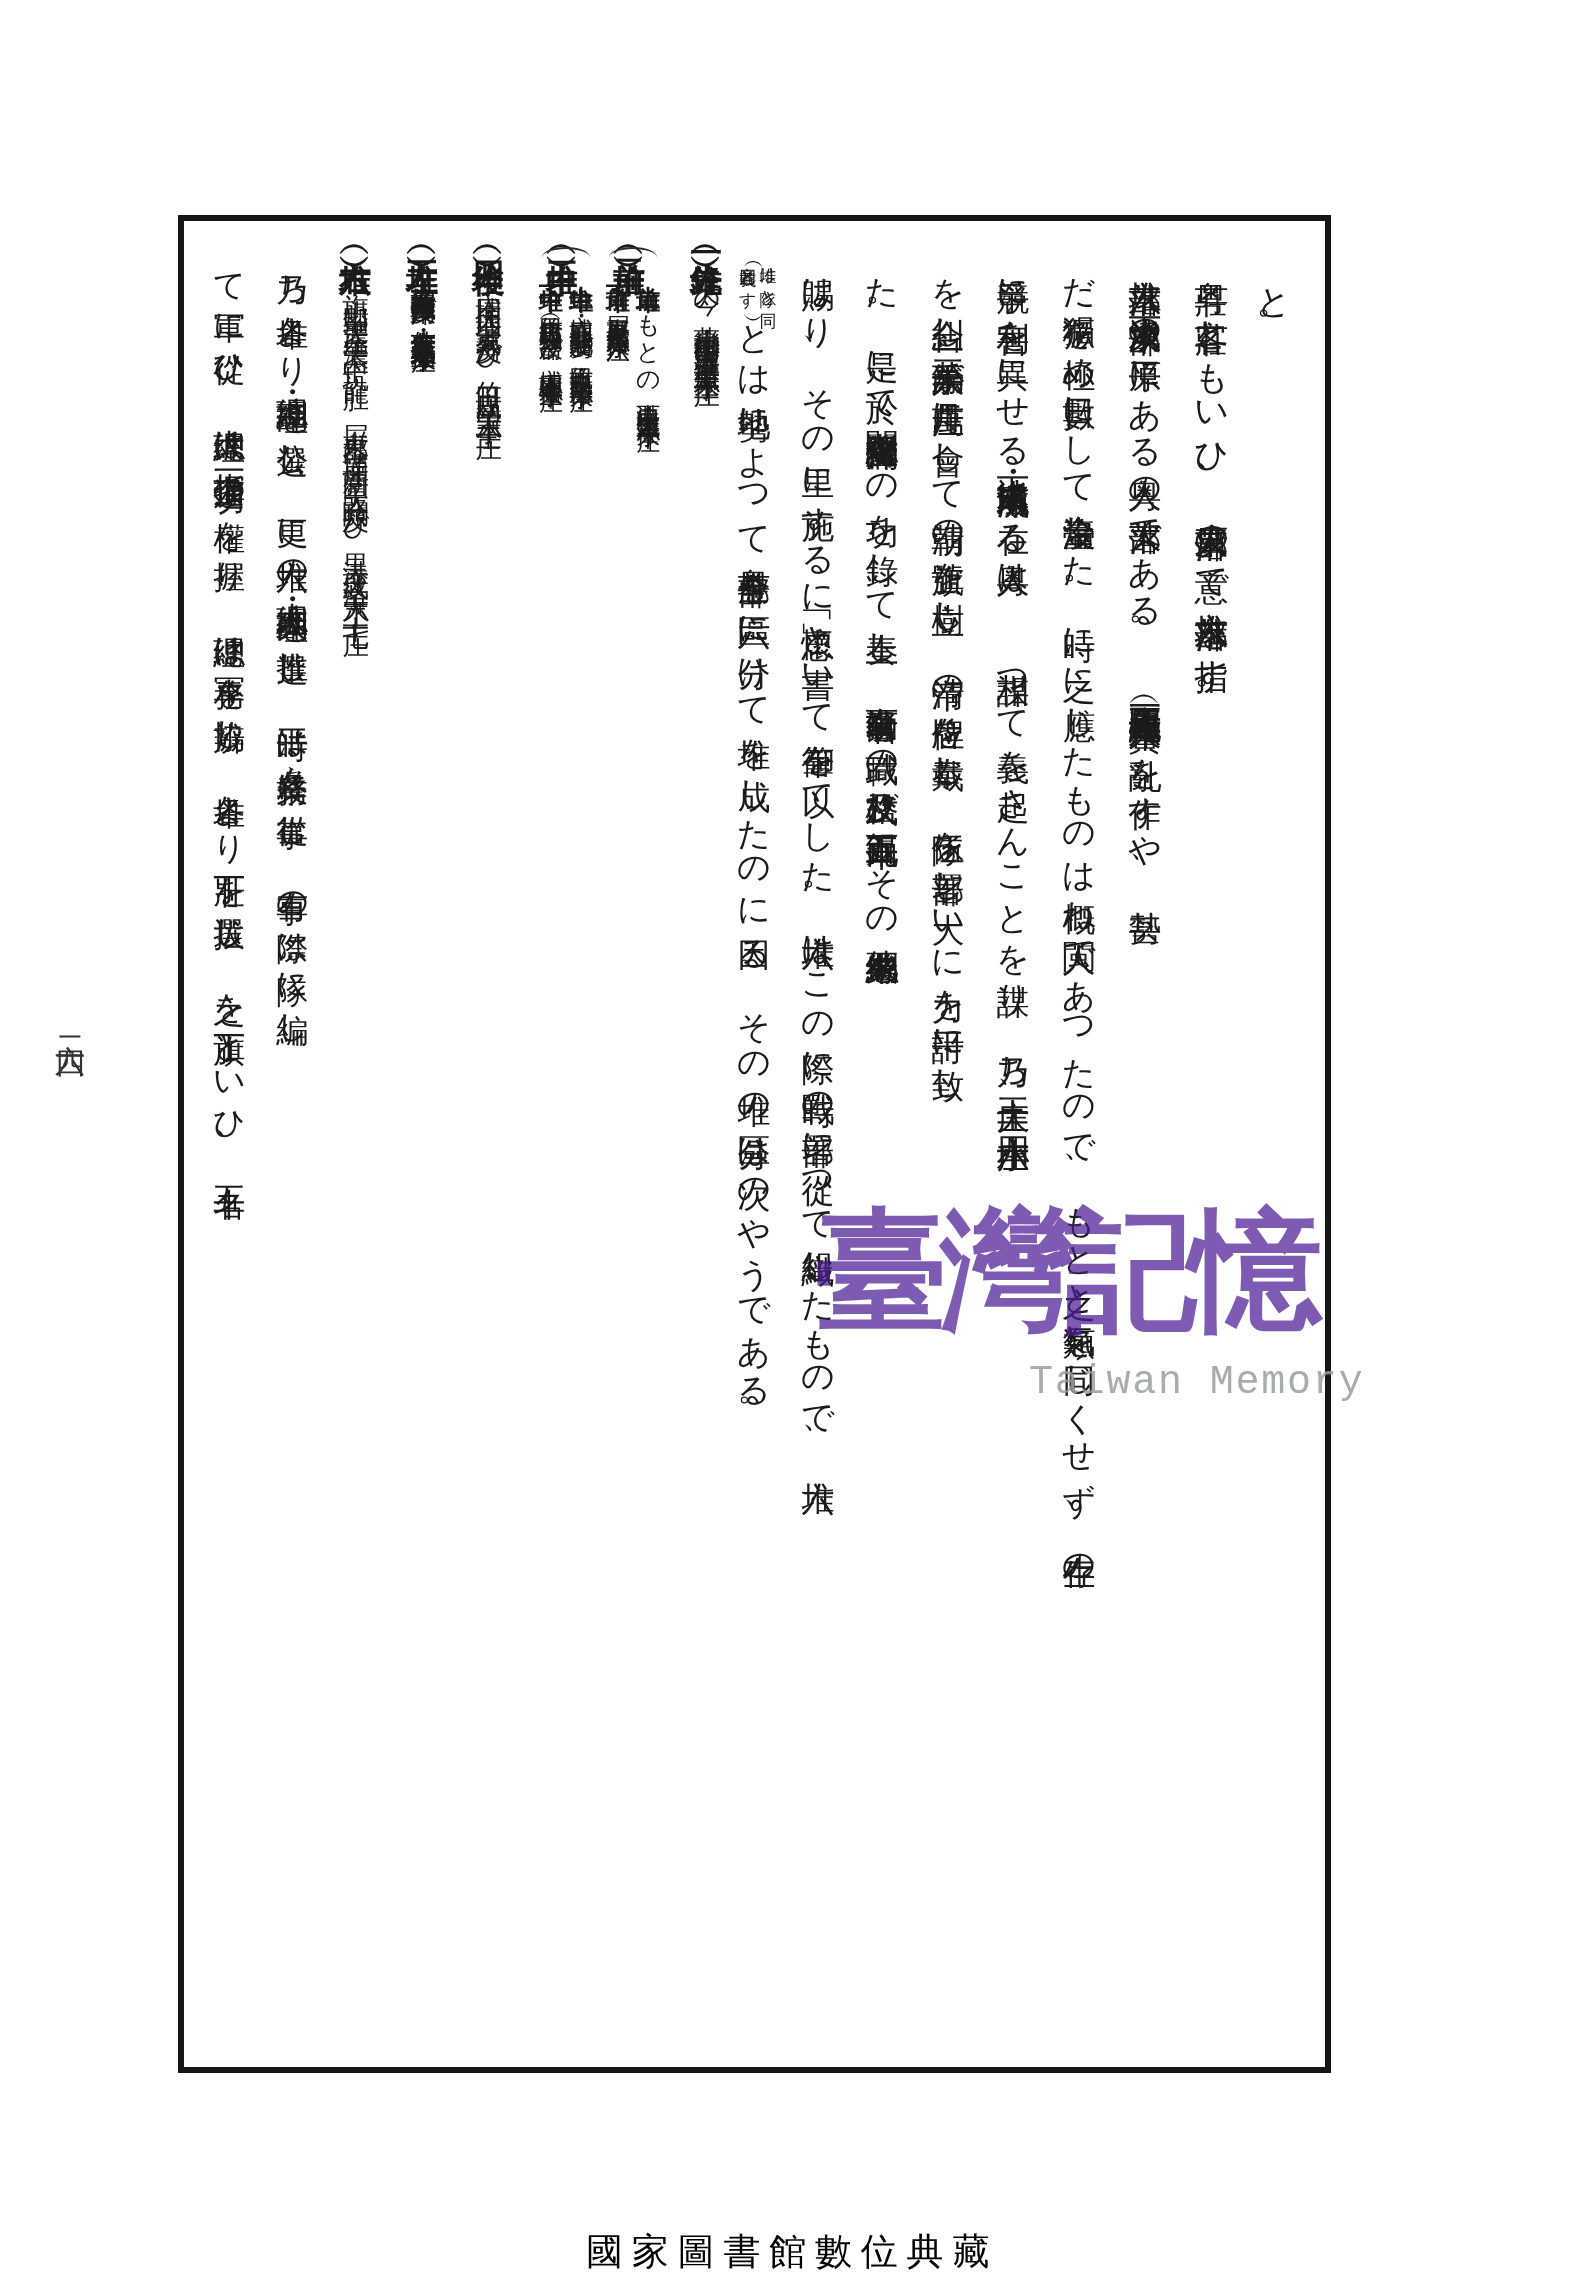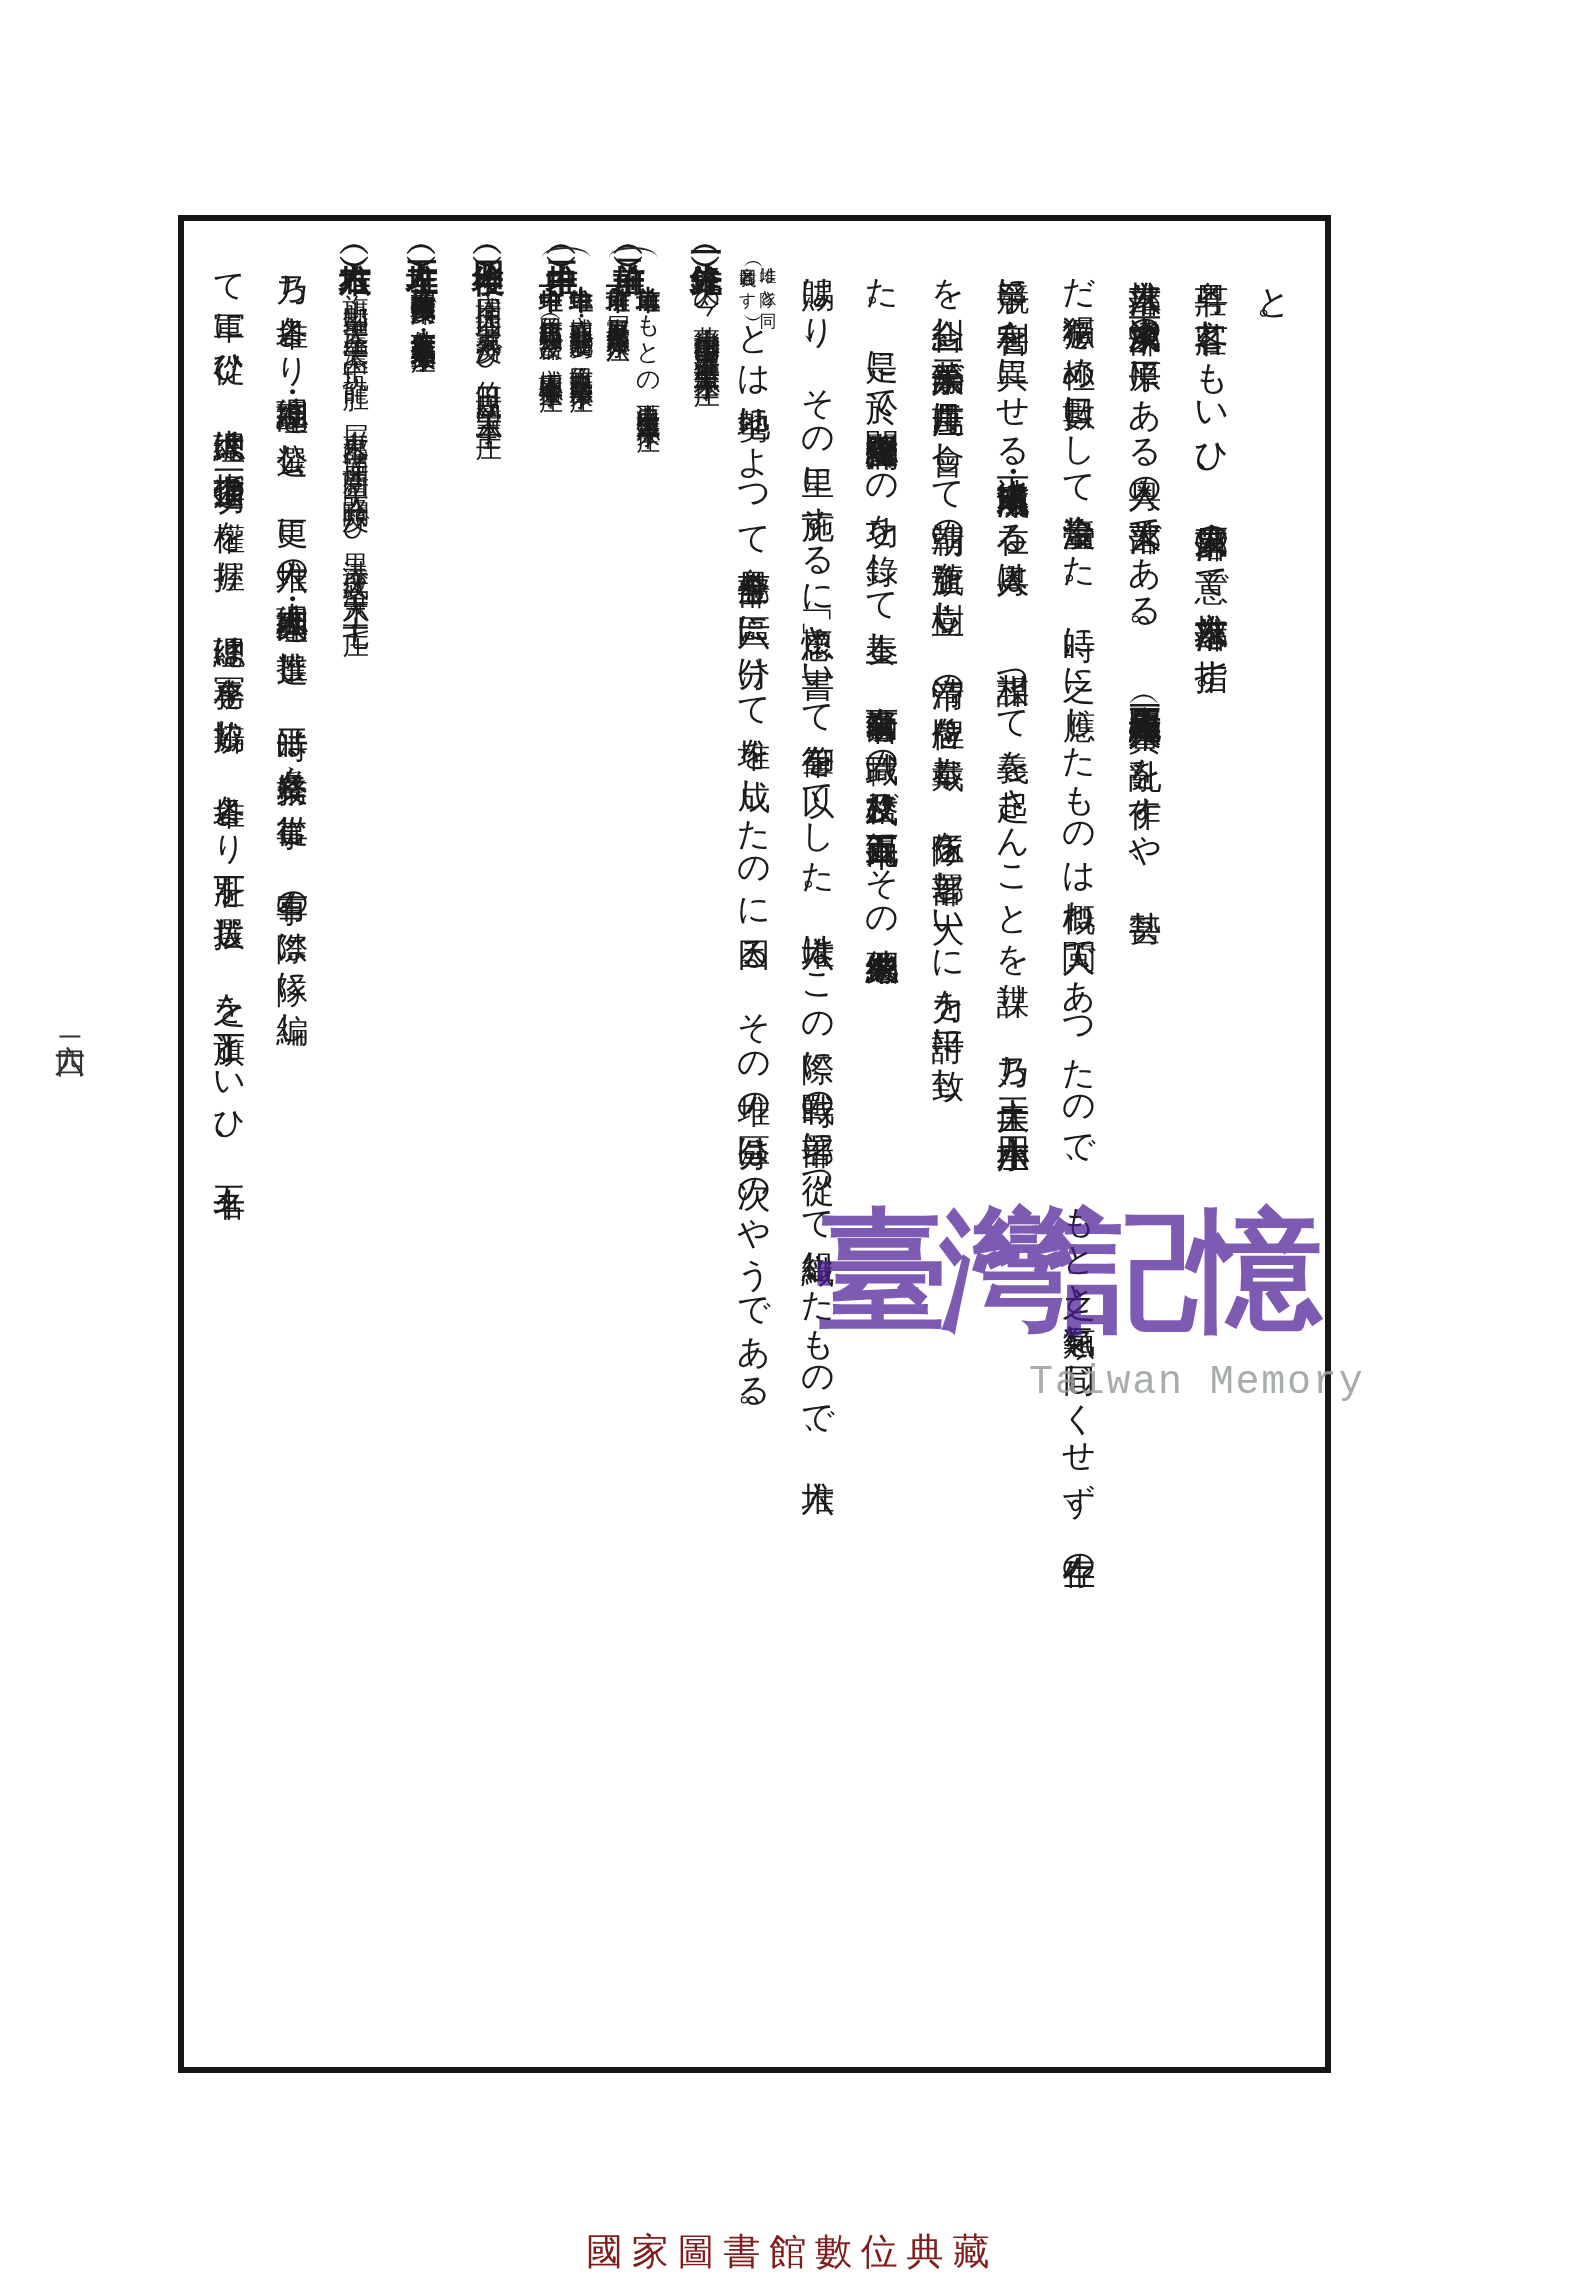--- a/index.html
+++ b/index.html
@@ -17,21 +17,21 @@
   .pair .mini{display:block;font-size:24px;letter-spacing:1.8px;margin:0 1.8px;}
   .pair .mh{font-weight:bold;}
   .notep{font-size:21px;}
   .note{display:inline-block;writing-mode:vertical-rl;vertical-align:middle;}
   .note .nl{display:block;font-size:17px;letter-spacing:1.8px;line-height:1.2;}
   #watermark-cjk{position:absolute;left:815px;top:1183px;font-size:132px;font-weight:bold;
         letter-spacing:-7px;color:#4c1d95;opacity:0.72;white-space:nowrap;}
   #watermark-latin{position:absolute;left:1029px;top:1360px;font-size:40px;letter-spacing:1.8px;
         color:#98a098;opacity:0.85;white-space:nowrap;font-family:Liberation Mono, monospace;}
   #footer-caption{position:absolute;left:586px;top:2227px;font-size:37px;letter-spacing:8.8px;
-        color:#7f1d1d;white-space:nowrap;}
+        color:#000000;white-space:nowrap;}
   #page-number{position:absolute;left:49px;top:1014px;writing-mode:vertical-rl;
         font-size:30px;letter-spacing:7px;color:#333;}
 </style>
 </head>
 <body>
 
 <div id="canvas">
   <div id="frame"></div>
   <div id="text-area">
       <div class="vcol" style="left: 1253px; top: 265px; font-size: 34px; letter-spacing: 1.8px;">と。</div>

